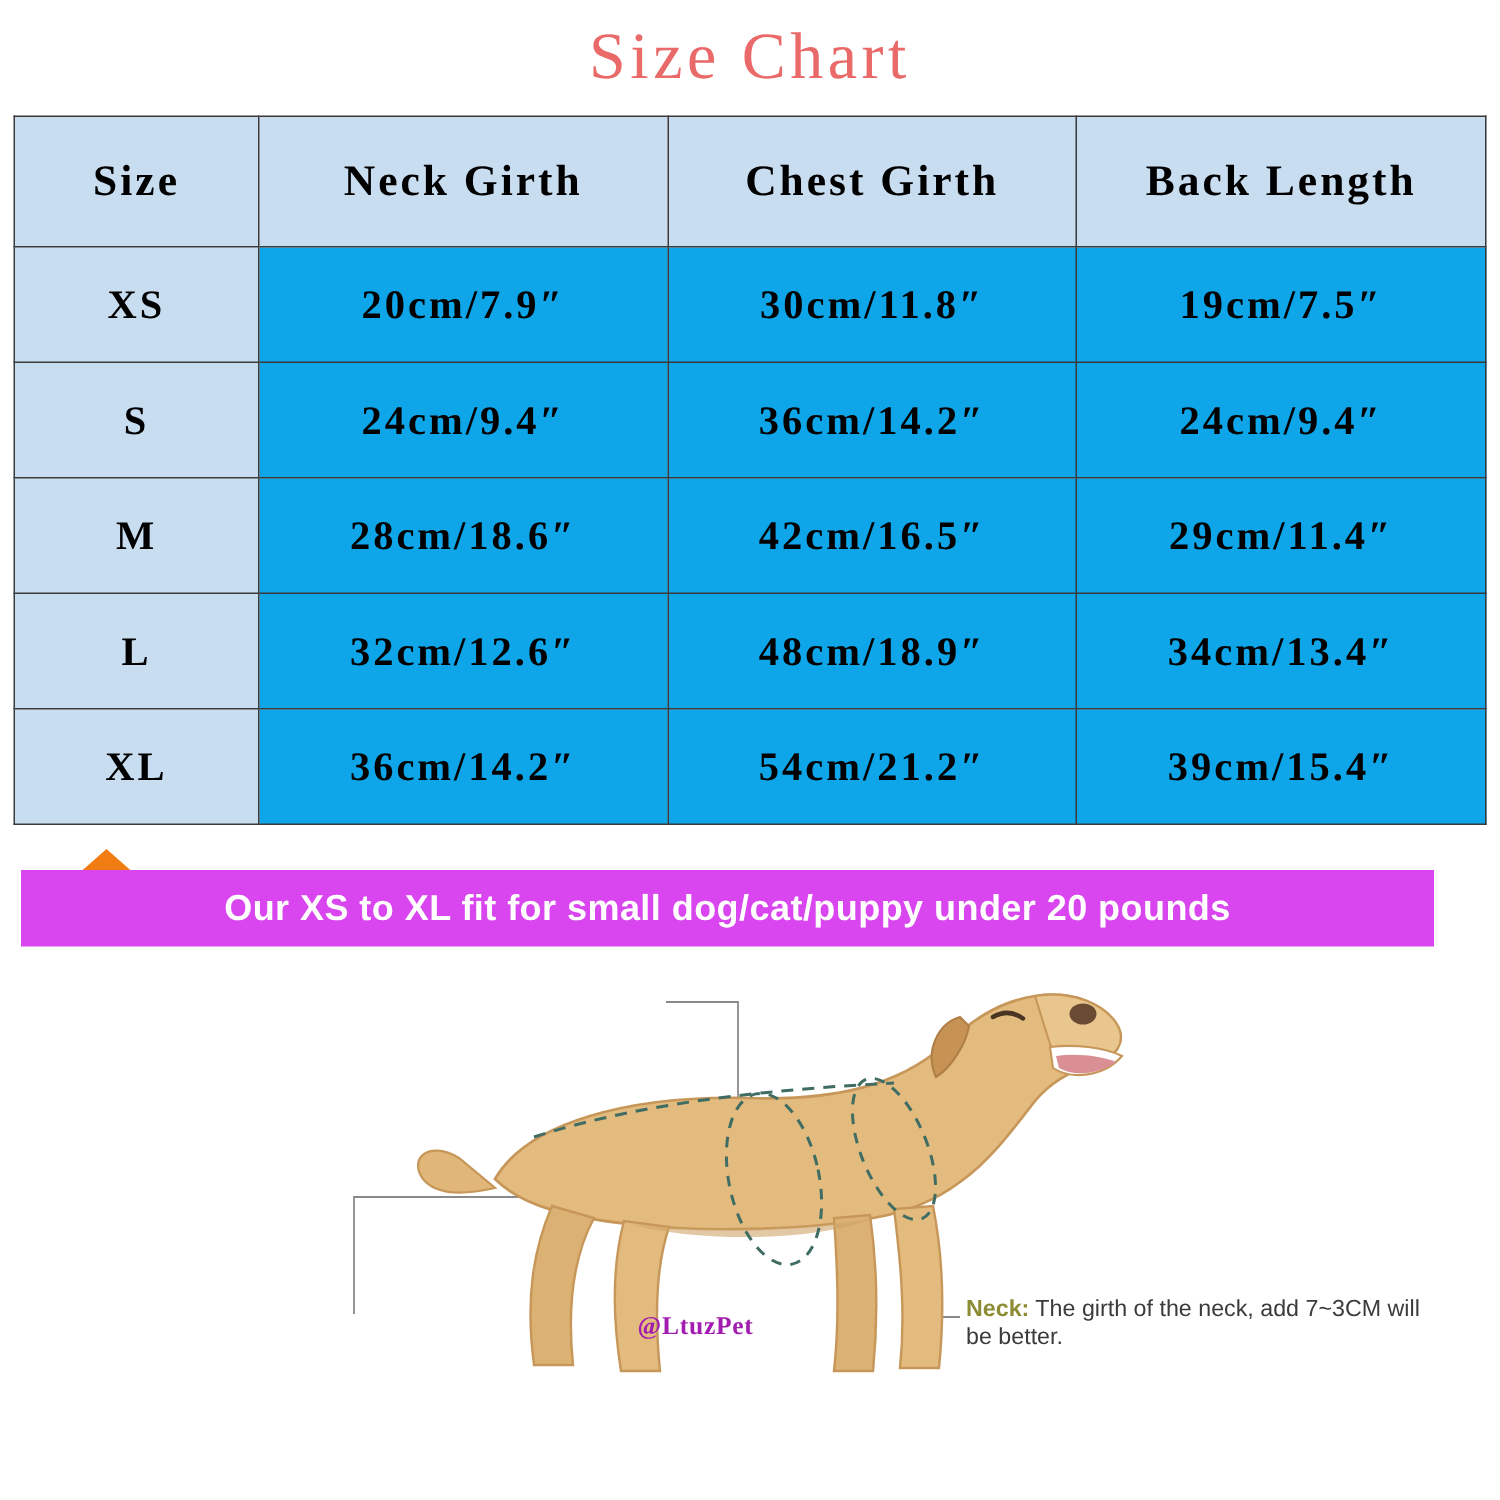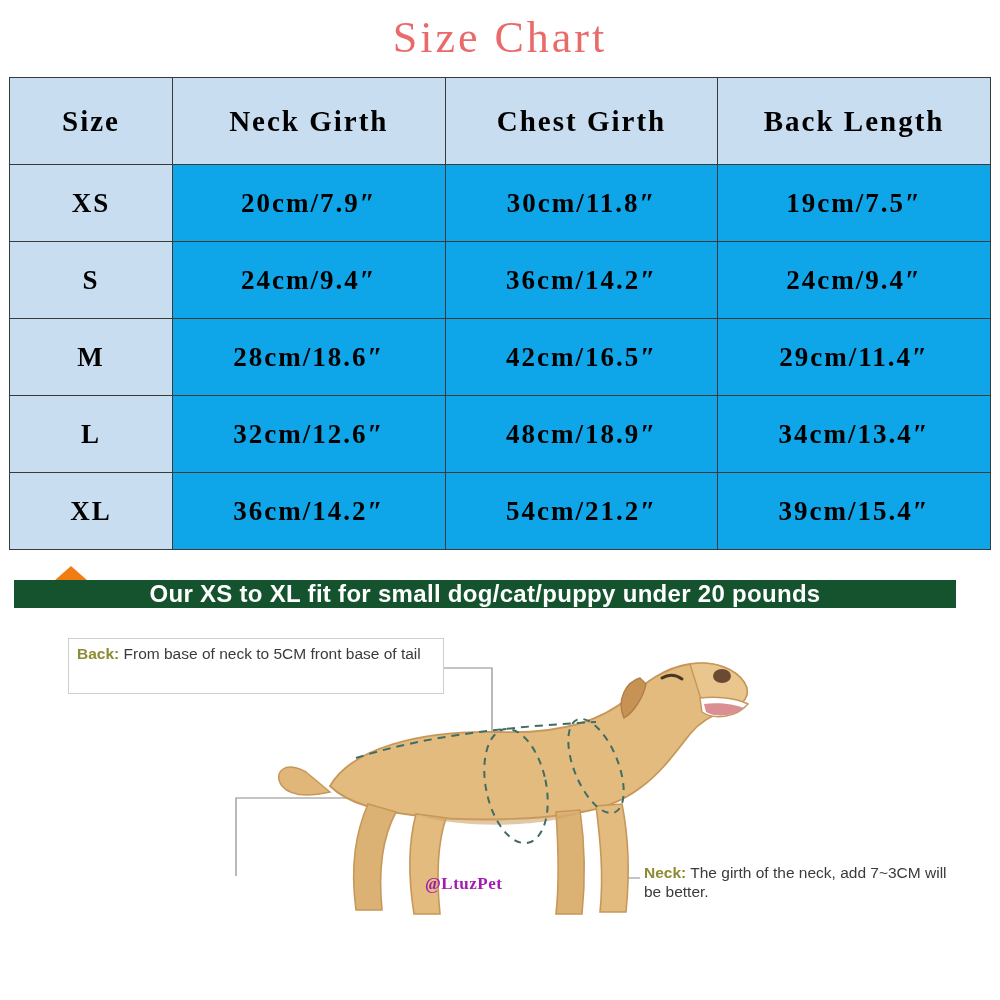--- a/index.html
+++ b/index.html
@@ -71,22 +71,22 @@
     position: relative;
     width: 1000px;
     height: 54px;
     margin-top: 16px;
   }
   .banner {
     position: absolute;
     left: 14px;
     top: 14px;
     width: 942px;
-    height: 28px;
-    background: #14532d;
+    height: 51px;
+    background: #d946ef;
     display: flex;
     align-items: center;
     justify-content: center;
   }
   .banner-text {
     color: #ffffff;
     font-size: 24px;
     font-family: "Liberation Sans", sans-serif;
     font-weight: bold;
     letter-spacing: 0.3px;
@@ -258,23 +258,20 @@
     <g fill="none" stroke="#3f6d63" stroke-width="2" stroke-dasharray="7 6">
 
       <ellipse cx="516" cy="160" rx="30" ry="58" transform="rotate(-12 516 160)"></ellipse>
 
       <ellipse cx="596" cy="140" rx="22" ry="50" transform="rotate(-22 596 140)"></ellipse>
 
       <path d="M356 132 C 430 108, 520 100, 596 96" stroke-dasharray="8 6"></path>
     </g>
   </svg>
 
-  <div class="callout back">
-    <span class="lead">Back:</span><span> From base of neck to 5CM front base of tail</span>
-  </div>
 
 
   <div class="callout neck">
     <span class="lead">Neck:</span><span> The girth of the neck, add 7~3CM will be better.</span>
   </div>
 
   <div class="watermark">@LtuzPet</div>
 </div>
 
 </body></html>

